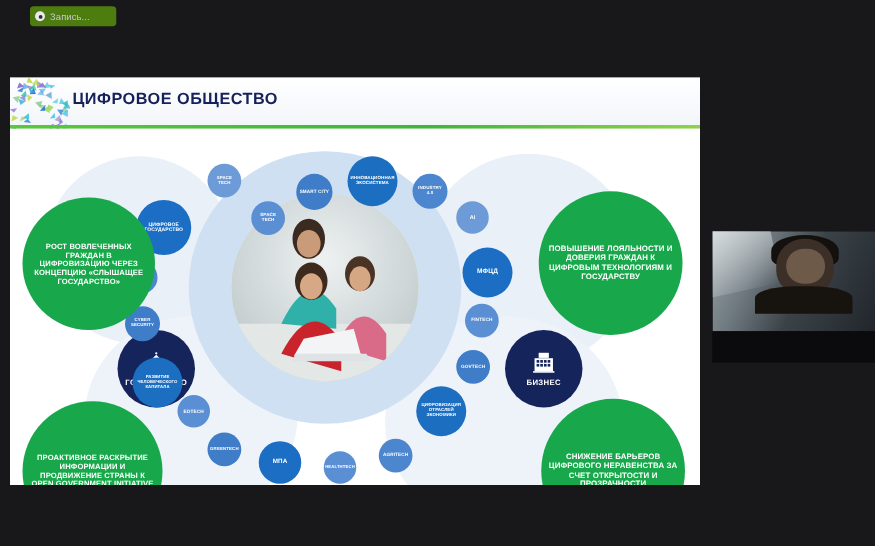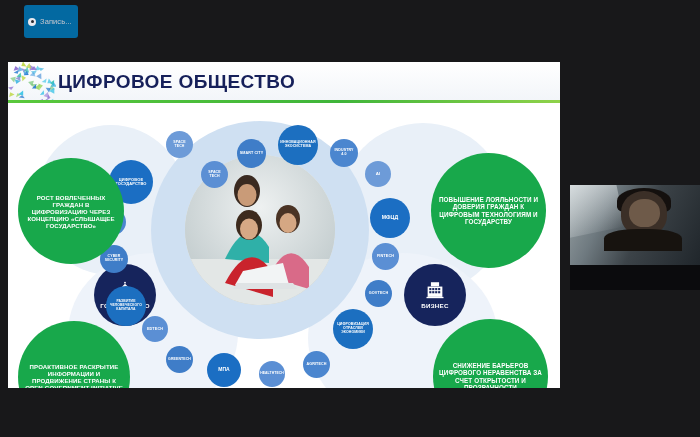--- a/index.html
+++ b/index.html
@@ -5,23 +5,23 @@
   html,body{margin:0;padding:0;}
   body{
     width:700px;height:437px;overflow:hidden;
     background:#18181a;
     font-family:"Liberation Sans", sans-serif;
     position:relative;
   }
   
   #rec-pill{
     position:absolute;left:24px;top:5px;
-    height:33px;padding:0 6px 0 4px;
+    height:16px;padding:0 21px 0 4px;
     display:flex;align-items:center;gap:4px;
-    background:#0369a1;border-radius:3px;
+    background:#4d7c0f;border-radius:3px;
   }
   #rec-dot{
     width:8px;height:8px;border-radius:50%;
     background:#e9e9ee;position:relative;flex:0 0 auto;
   }
   #rec-dot:after{
     content:"";position:absolute;left:2.5px;top:2.5px;
     width:3px;height:3px;border-radius:50%;background:#2b2b30;
   }
   #rec-label{font-size:7.5px;color:#c9c9d0;letter-spacing:.1px;white-space:nowrap;}
@@ -34,21 +34,21 @@
   #slide-header{
     position:absolute;left:0;top:0;width:100%;height:40px;
     background:linear-gradient(180deg,#ffffff 0%,#f2f5f9 100%);
   }
   #header-rule{
     position:absolute;left:0;top:38px;width:100%;height:2.5px;
     background:linear-gradient(90deg,#5ac83c 0%,#3fb53a 60%,#8fd24a 100%);
   }
   #slide-title{
     position:absolute;left:50px;top:9px;
-    font-size:19px;font-weight:bold;color:#16205a;
+    font-size:13px;font-weight:bold;color:#16205a;
     letter-spacing:.4px;white-space:nowrap;
   }
   
   #mosaic{position:absolute;left:0;top:0;width:48px;height:42px;overflow:hidden;}
   #mosaic i{position:absolute;display:block;width:0;height:0;
     border-left:3.4px solid transparent;border-right:3.4px solid transparent;}
 
   
   #slide-body{position:absolute;left:0;top:41px;width:100%;height:285px;background:#fff;}
 

